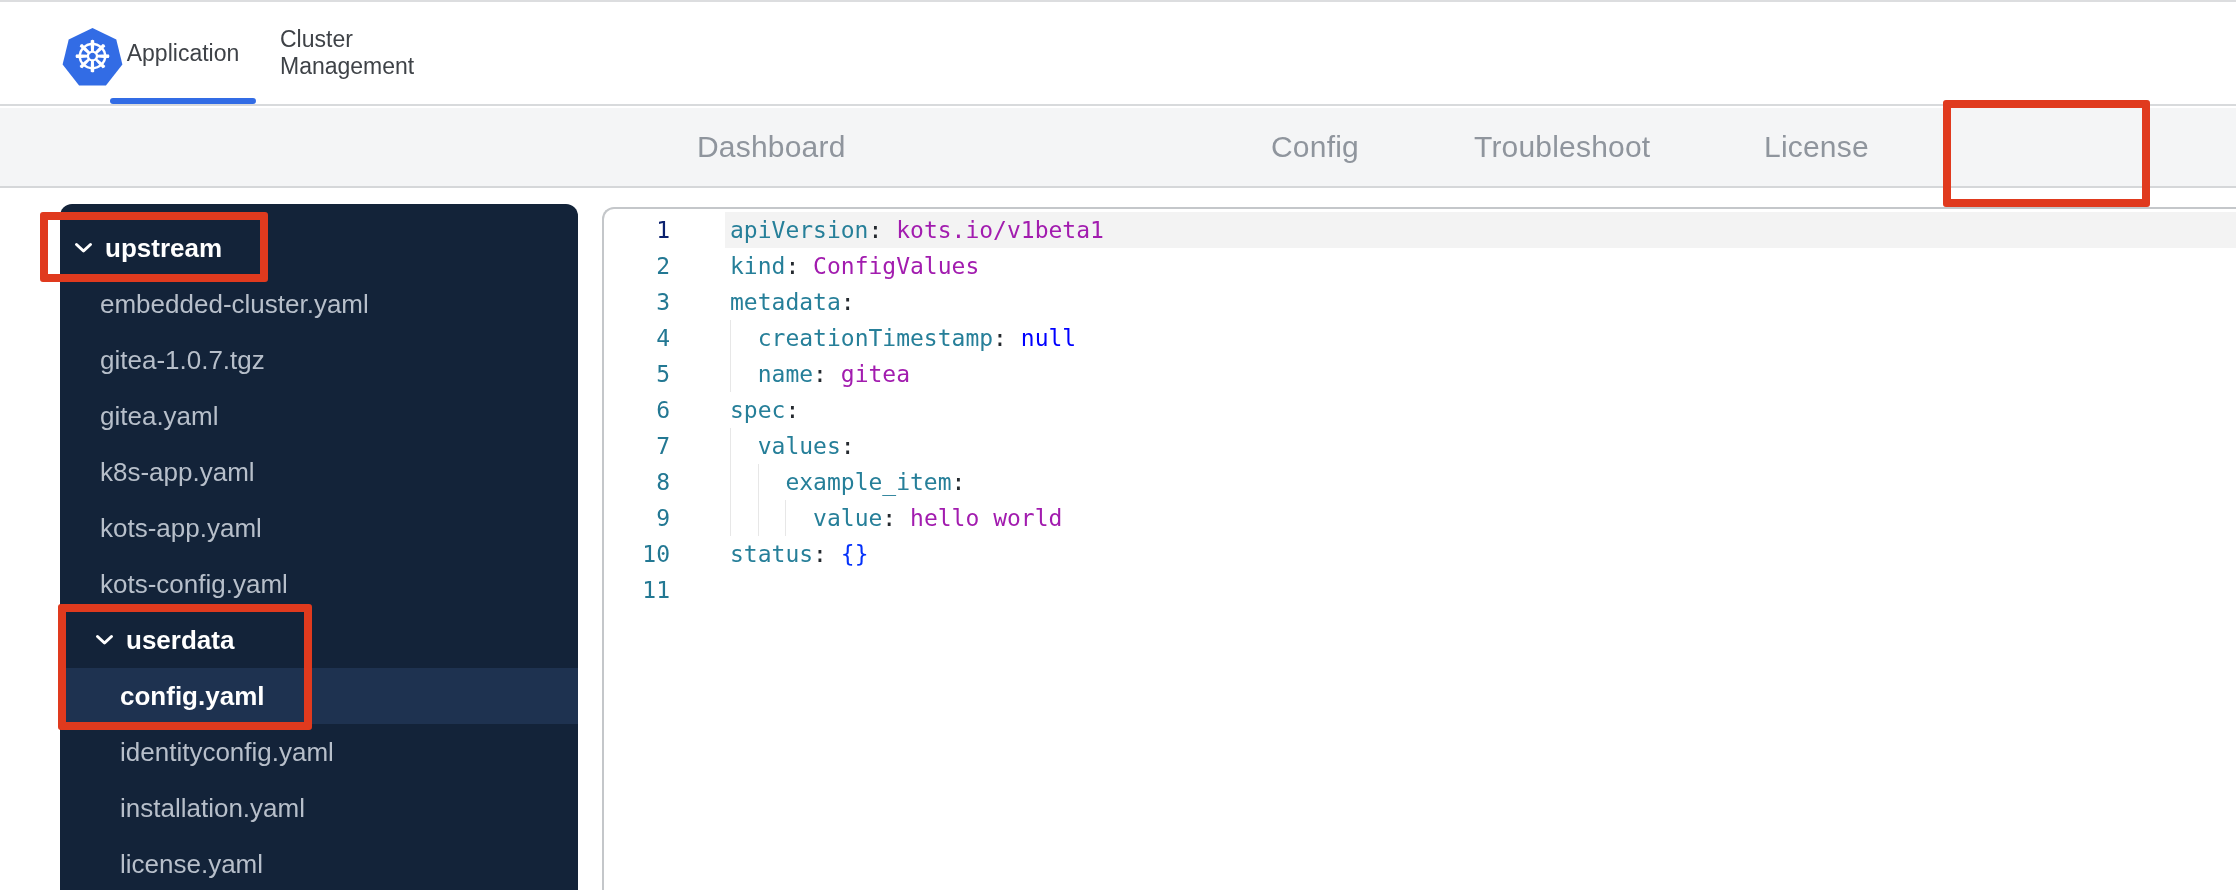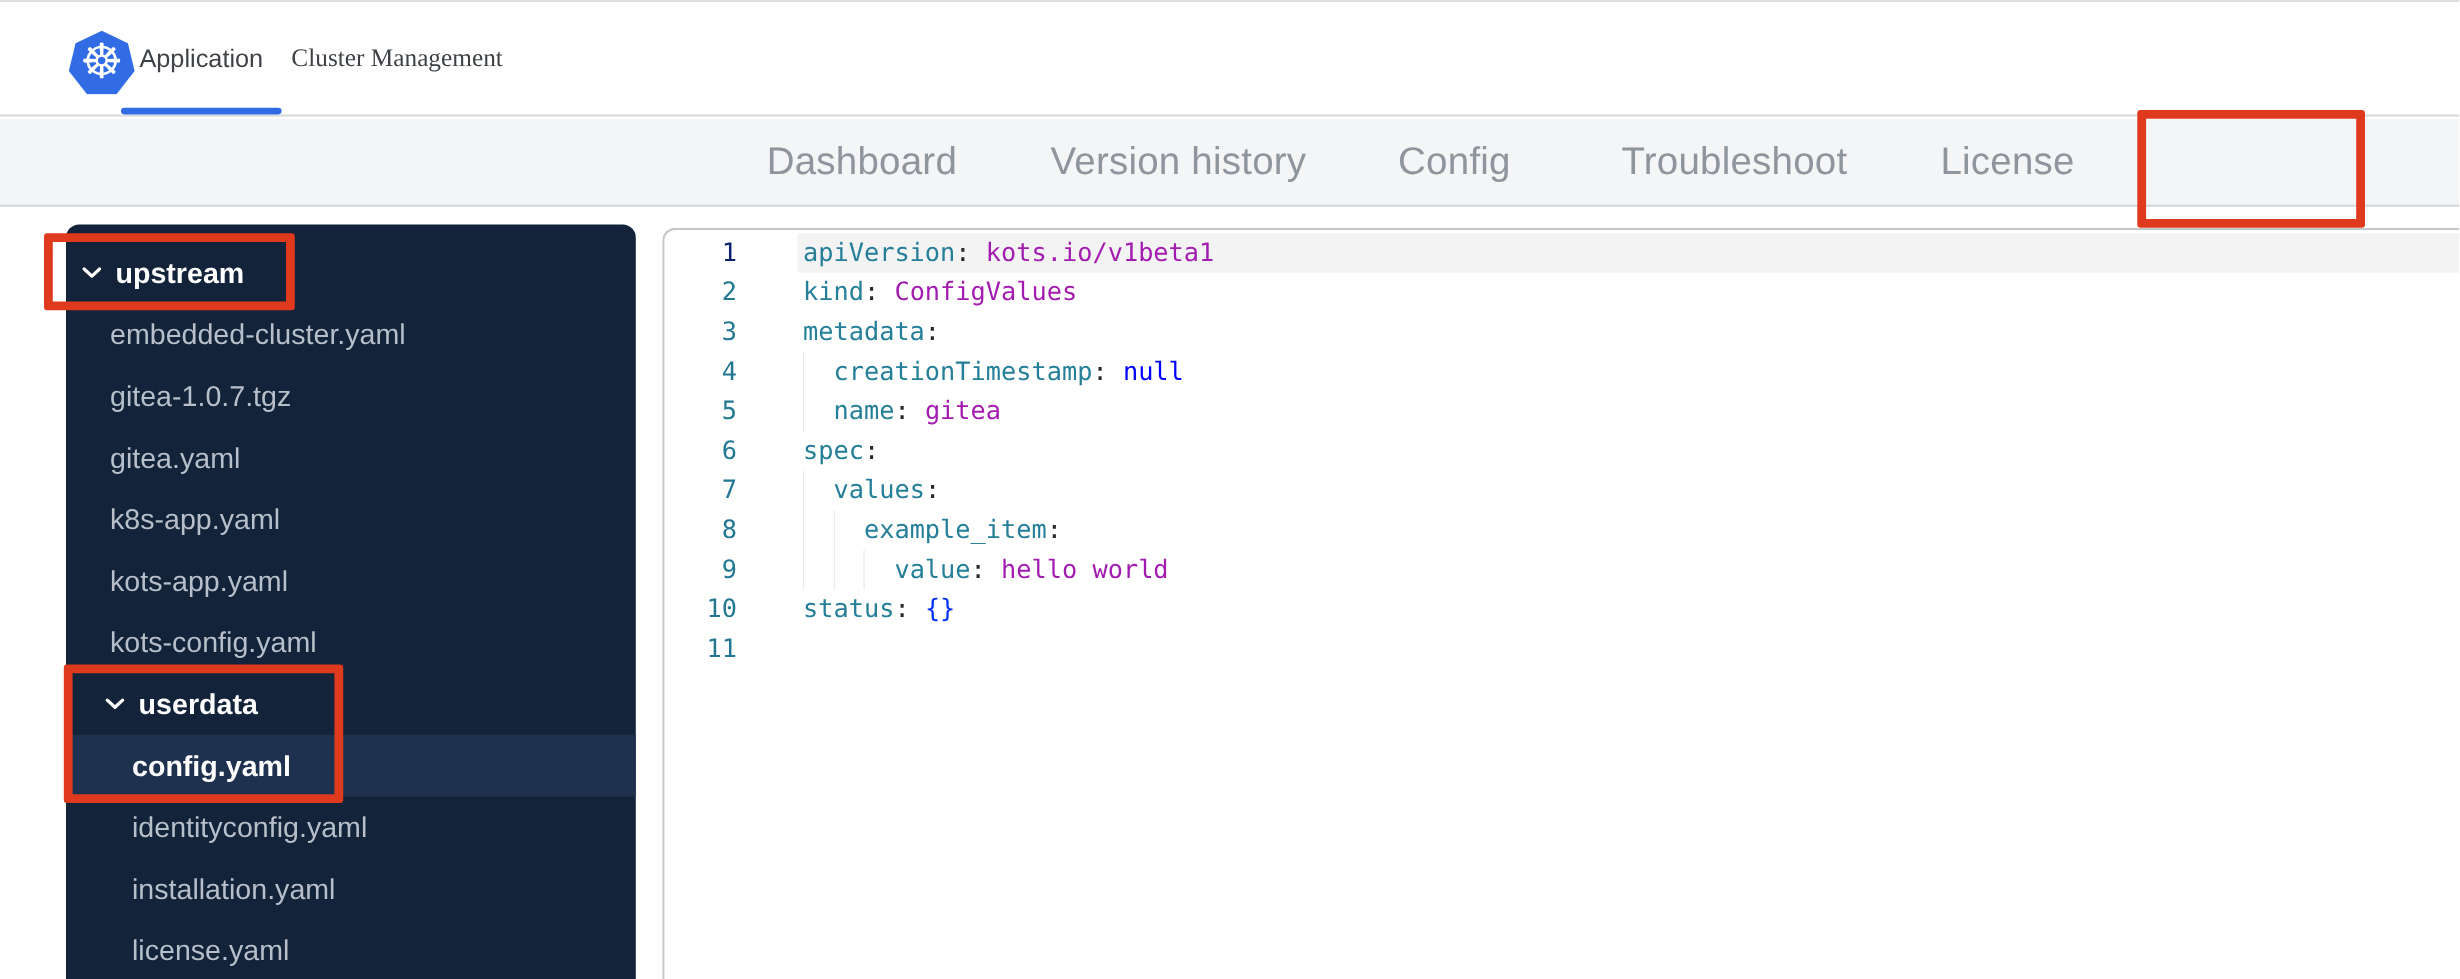--- a/index.html
+++ b/index.html
@@ -9,28 +9,28 @@
   
   .topbar{position:absolute;left:0;top:0;width:100%;height:104px;background:#fff;
           border-bottom:2px solid #d8dadc;box-sizing:border-box;}
   .k8s-logo{position:absolute;left:62px;top:26px;width:61px;height:60px;background:#326ce5;
             clip-path:polygon(50% 0%,89% 19%,99% 61%,72% 96%,28% 96%,1% 61%,11% 19%);
             display:flex;align-items:center;justify-content:center;}
   .k8s-logo .glyph{color:#fff;font-family:"DejaVu Sans",sans-serif;font-size:44px;line-height:1;transform:translateY(-1px);}
   .top-tab{position:absolute;top:0;height:102px;display:flex;align-items:center;justify-content:center;
            font-size:23px;color:#3e4247;cursor:pointer;}
   .top-tab.application{left:110px;width:146px;}
-  .top-tab.cluster{left:263px;width:196px;font-family:Liberation Serif, serif;}
+  .top-tab.cluster{left:280px;width:196px;}
   .top-underline{position:absolute;left:0;right:0;bottom:0;height:6px;background:#326ce5;border-radius:3px;}
 
   
   .subnav{position:absolute;left:0;top:106px;width:100%;height:80px;background:#f4f5f6;
           border-bottom:2px solid #d5d7d9;box-sizing:border-box;}
   .sub-tab{position:absolute;top:0;height:78px;display:flex;align-items:center;
-           font-size:35px;color:#8f959d;letter-spacing:.2px;cursor:pointer;}
+           font-size:30px;color:#8f959d;letter-spacing:.2px;cursor:pointer;}
   .sub-tab.t0{left:697px;} .sub-tab.t1{left:955px;} .sub-tab.t2{left:1271px;}
   .sub-tab.t3{left:1474px;} .sub-tab.t4{left:1764px;}
   .sub-tab.t5{left:1956px;top:-6px;height:90px;width:184px;background:#fff;
               justify-content:center;color:#3b3f46;}
   .active-underline{position:absolute;left:7px;right:7px;bottom:0;height:6px;background:#326ce5;}
 
   
   .sidebar{position:absolute;left:60px;top:202px;width:518px;height:688px;background:#132339;
            border-radius:12px 12px 0 0;padding-top:16px;box-sizing:border-box;overflow:hidden;}
   .tree-row{height:56px;display:flex;align-items:center;font-size:26px;color:#b7bfca;cursor:pointer;text-align:center;}
@@ -78,23 +78,20 @@
     </div>
     <div class="top-tab cluster">
       <span>Cluster Management</span>
     </div>
   </div>
 
   <div class="subnav">
     <div class="sub-tab t0">
       <span>Dashboard</span>
     </div>
-    <div class="sub-tab t1">
-      <span>Version history</span>
-    </div>
     <div class="sub-tab t2">
       <span>Config</span>
     </div>
     <div class="sub-tab t3">
       <span>Troubleshoot</span>
     </div>
     <div class="sub-tab t4">
       <span>License</span>
     </div>
   </div>

